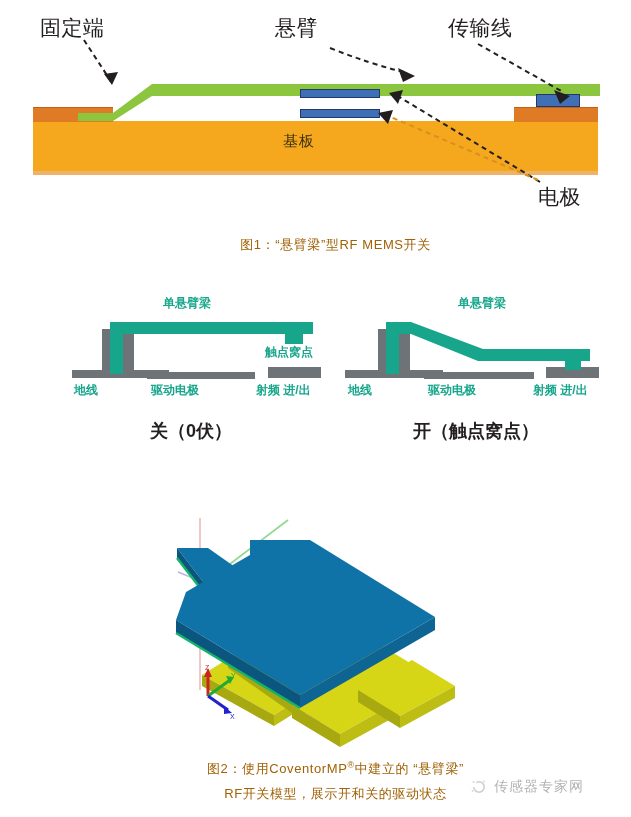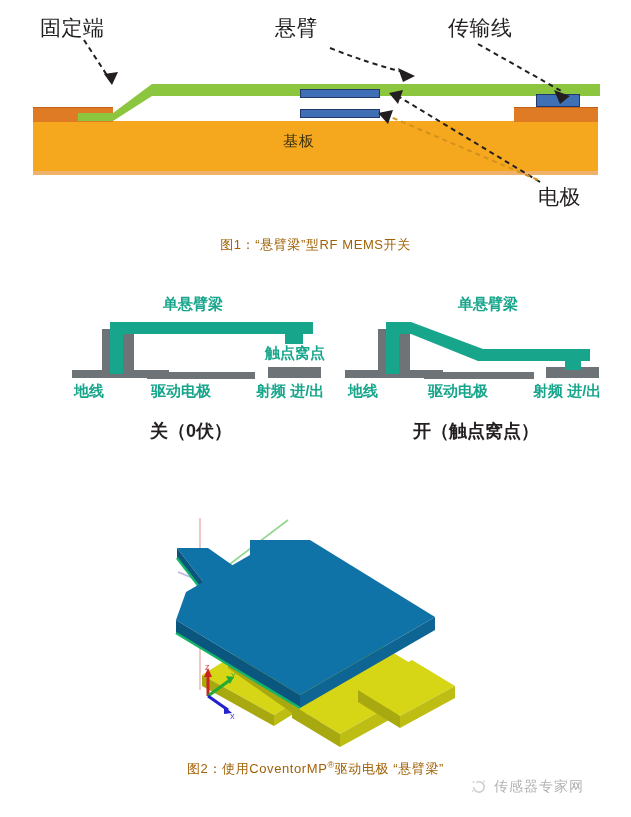--- a/index.html
+++ b/index.html
@@ -11,20 +11,21 @@
     width: 631px;
     height: 817px;
     position: relative;
     font-family: "Liberation Sans", "DejaVu Sans", sans-serif;
     overflow: hidden;
   }
   .page {
     position: absolute;
     inset: 0;
     background: #ffffff;
+    padding-left: 20px;
   }
 
   
   .abs { position: absolute; }
 
   
   #figure1 {
     position: absolute;
     left: 0; top: 0;
     width: 631px; height: 222px;
@@ -75,21 +76,21 @@
 
   
   #figure2 {
     position: absolute;
     left: 0; top: 282px;
     width: 631px; height: 170px;
   }
   .sw-gray { position: absolute; background: #6E7378; }
   .sw-label {
     position: absolute;
-    font-size: 15px;
+    font-size: 12px;
     color: #17A68B;
     white-space: nowrap;
     font-weight: bold;
   }
   .sw-state {
     position: absolute;
     font-size: 18px;
     color: #231f20;
     font-weight: bold;
     white-space: nowrap;
@@ -276,22 +277,23 @@
         <text x="231" y="178" font-size="7" fill="#22AA33" font-family="Liberation Sans, sans-serif">Y</text>
 
         <line x1="208" y1="196" x2="228" y2="210" stroke="#2222CC" stroke-width="3"></line>
         <polygon points="232,213 224,206 224,214" fill="#2222CC"></polygon>
         <text x="230" y="219" font-size="7" fill="#2222CC" font-family="Liberation Sans, sans-serif">X</text>
       </g>
     </svg>
   </div>
 
   <div class="caption" style="top:757px; line-height:1.9;">
-    <span>图2：使用CoventorMP</span><sup style="font-size:9px;">®</sup><span>驱动电极 “悬臂梁”</span>
+    <span>图2：使用CoventorMP</span><sup style="font-size:9px;">®</sup><span>中建立的 “悬臂梁”</span>
     <br>
+    <span>RF开关模型，展示开和关的驱动状态</span>
   </div>
 
   <div id="watermark">
     <svg width="18" height="18" viewBox="0 0 18 18">
       <circle cx="9" cy="9" r="5.2" fill="none" stroke="#a8a8a8" stroke-width="1.6" stroke-dasharray="16,5"></circle>
       <circle cx="3.5" cy="4" r="1" fill="#b5b5b5"></circle>
       <circle cx="14" cy="3.5" r="0.9" fill="#b5b5b5"></circle>
       <circle cx="2.6" cy="13" r="0.9" fill="#b5b5b5"></circle>
     </svg>
     <span class="wm-text">传感器专家网</span>

